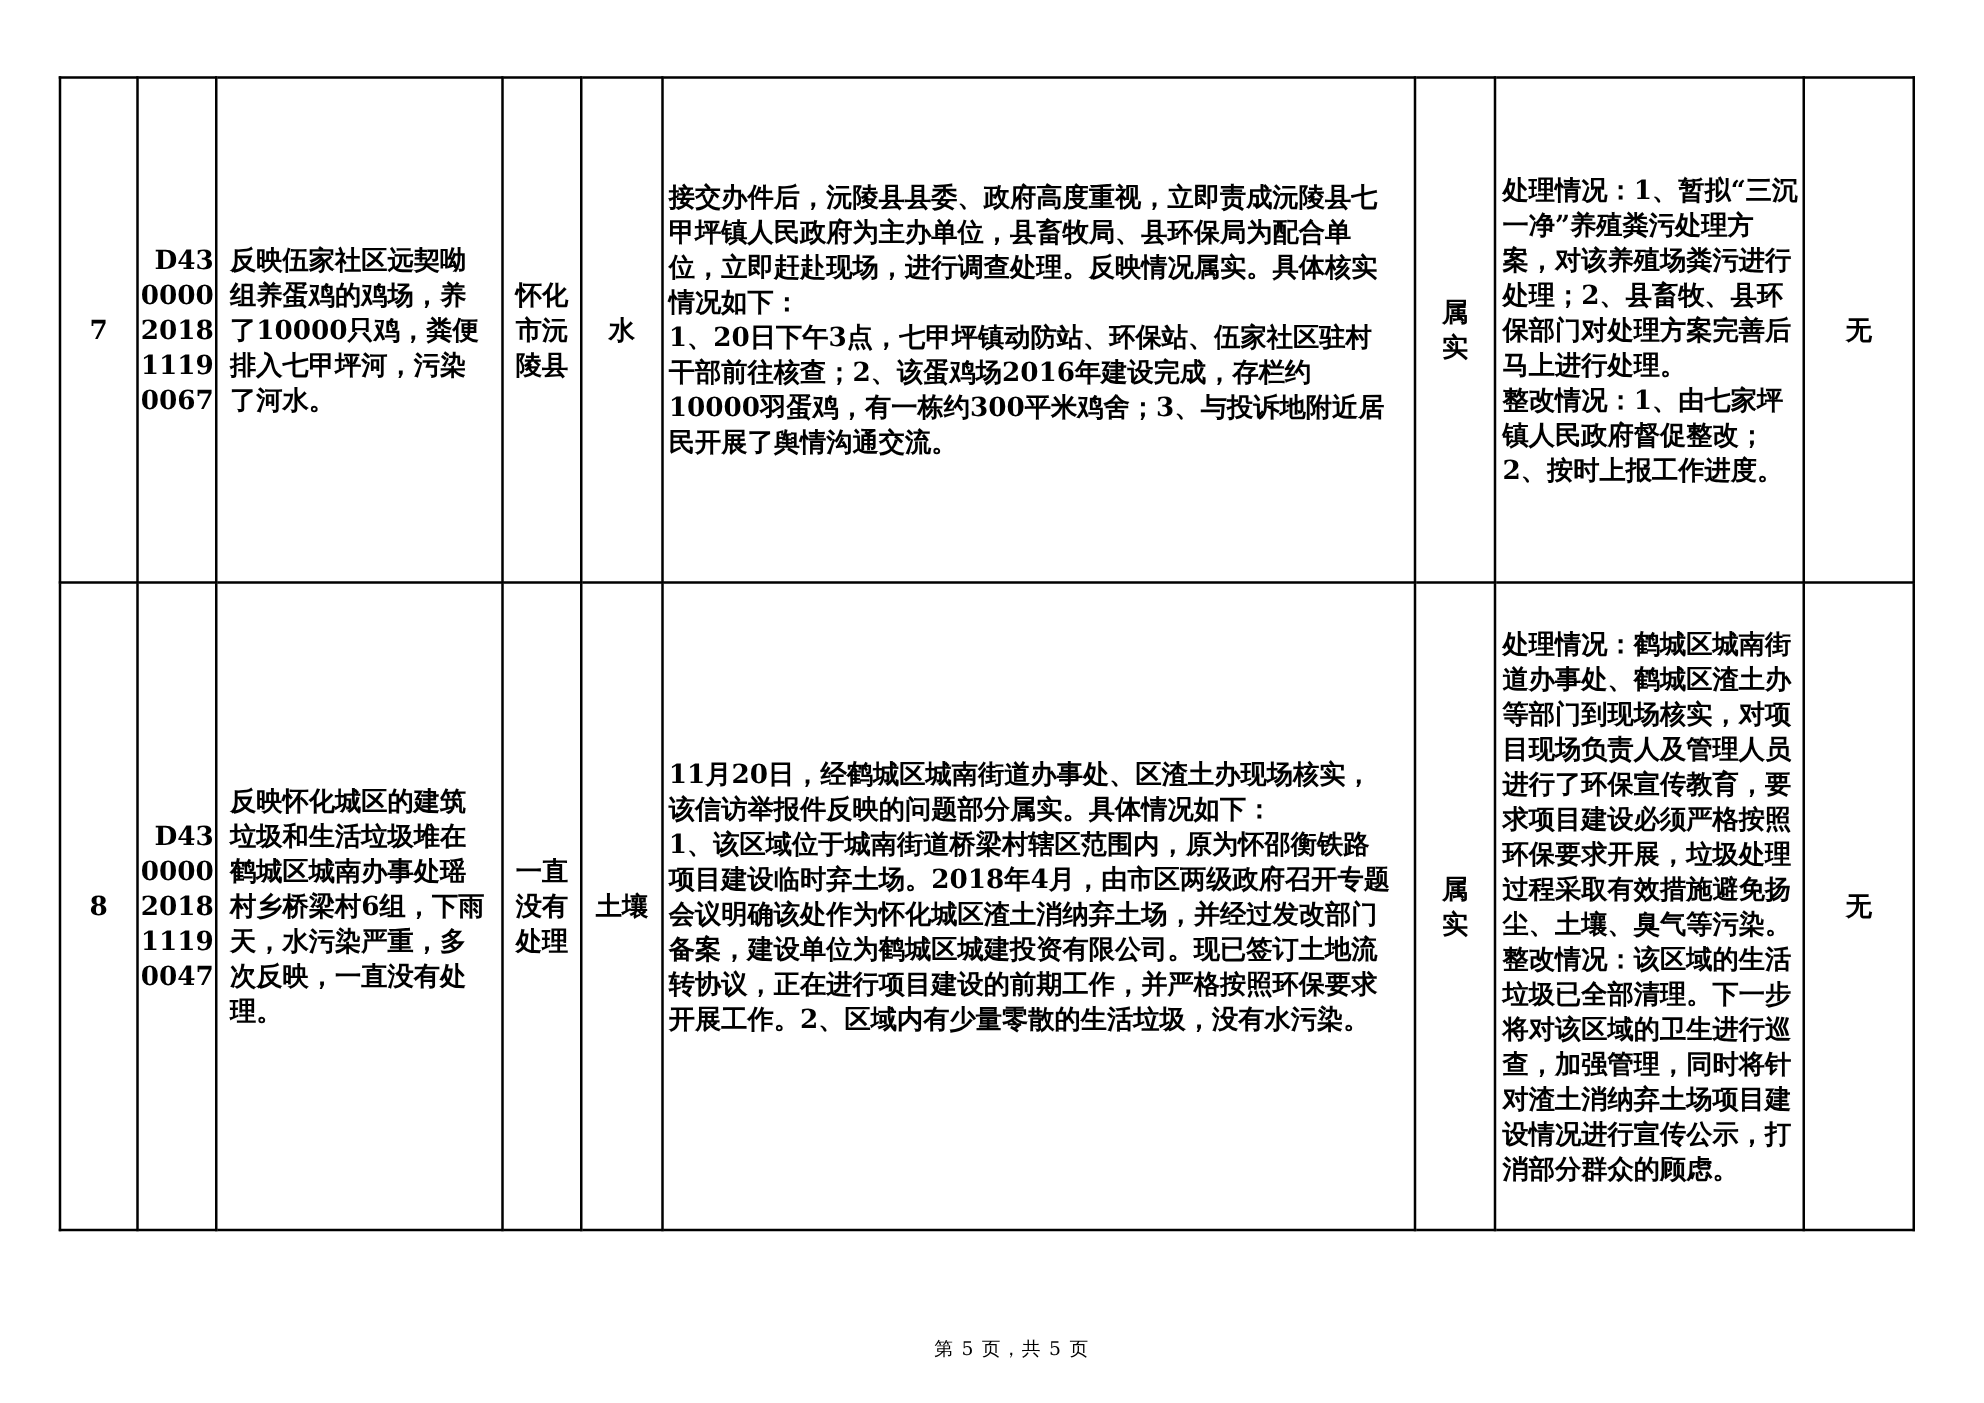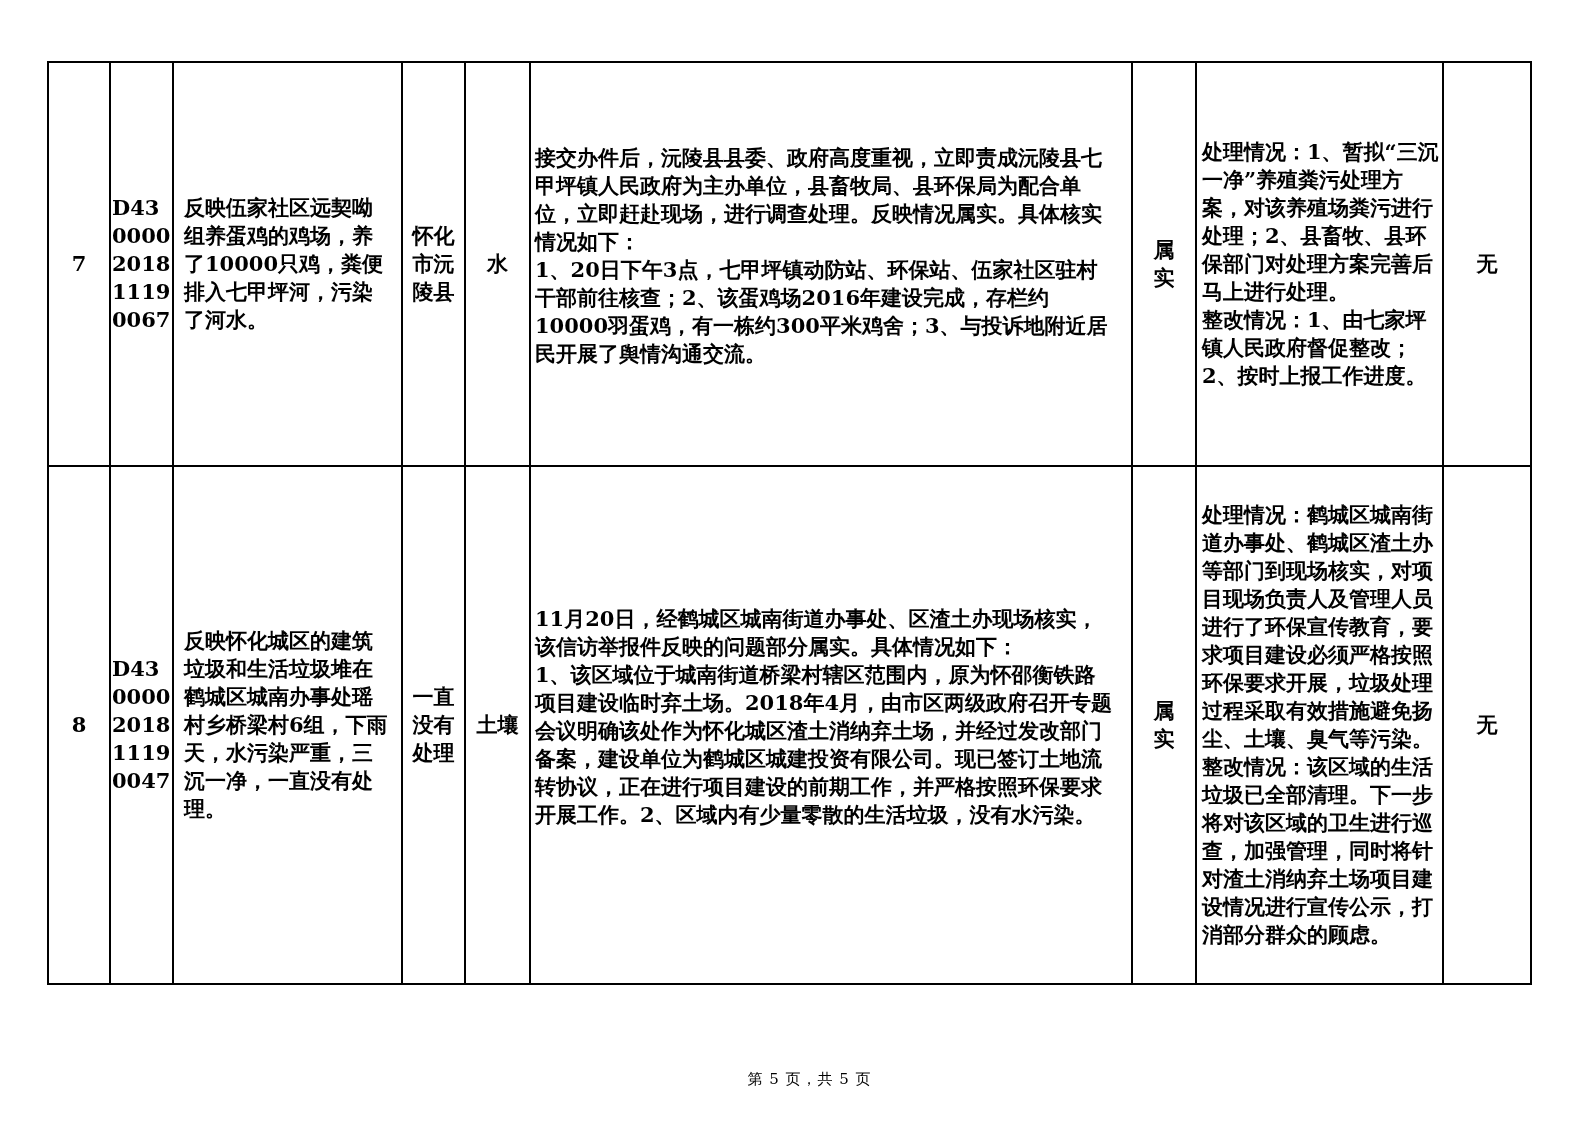--- a/index.html
+++ b/index.html
@@ -29,21 +29,21 @@
     border: 2px solid #000000;
     vertical-align: middle;
     font-size: 21px;
     line-height: 28px;
     overflow: hidden;
   }
   tr.row7 { height: 404px; }
   tr.row8 { height: 518px; }
 
   td.c-num      { text-align: center; padding: 0; }
-  td.c-id       { text-align: left; padding: 4px 1px; word-break: break-all; }
+  td.c-id       { text-align: right; padding: 4px 1px; word-break: break-all; }
   td.c-complaint{ text-align: left; padding: 0 10px; white-space: pre-line; margin-left: 16px; }
   td.c-loc      { text-align: center; padding: 0 4px; }
   td.c-type     { text-align: center; padding: 0; }
   td.c-verif    { text-align: left; padding: 0 16px 16px 4px; white-space: pre-line; }
   td.c-verified { text-align: center; padding: 17px; }
   td.c-handling { text-align: left; padding: 0 0 0 5px; white-space: pre-line; }
   td.c-remark   { text-align: center; padding: 0; }
 
   .footer {
     position: absolute;
@@ -84,21 +84,21 @@
         <td class="c-verif">接交办件后，沅陵县县委、政府高度重视，立即责成沅陵县七甲坪镇人民政府为主办单位，县畜牧局、县环保局为配合单位，立即赶赴现场，进行调查处理。反映情况属实。具体核实情况如下：
 1、20日下午3点，七甲坪镇动防站、环保站、伍家社区驻村干部前往核查；2、该蛋鸡场2016年建设完成，存栏约10000羽蛋鸡，有一栋约300平米鸡舍；3、与投诉地附近居民开展了舆情沟通交流。</td>
         <td class="c-verified">属实</td>
         <td class="c-handling">处理情况：1、暂拟“三沉一净”养殖粪污处理方案，对该养殖场粪污进行处理；2、县畜牧、县环保部门对处理方案完善后马上进行处理。
 整改情况：1、由七家坪镇人民政府督促整改；2、按时上报工作进度。</td>
         <td class="c-remark">无</td>
       </tr>
       <tr class="row8">
         <td class="c-num">8</td>
         <td class="c-id">D430000201811190047</td>
-        <td class="c-complaint">反映怀化城区的建筑垃圾和生活垃圾堆在鹤城区城南办事处瑶村乡桥梁村6组，下雨天，水污染严重，三沉一净，一直没有处理。</td>
+        <td class="c-complaint">反映怀化城区的建筑垃圾和生活垃圾堆在鹤城区城南办事处瑶村乡桥梁村6组，下雨天，水污染严重，多次反映，一直没有处理。</td>
         <td class="c-loc">一直没有处理</td>
         <td class="c-type">土壤</td>
         <td class="c-verif">11月20日，经鹤城区城南街道办事处、区渣土办现场核实，该信访举报件反映的问题部分属实。具体情况如下：
 1、该区域位于城南街道桥梁村辖区范围内，原为怀邵衡铁路项目建设临时弃土场。2018年4月，由市区两级政府召开专题会议明确该处作为怀化城区渣土消纳弃土场，并经过发改部门备案，建设单位为鹤城区城建投资有限公司。现已签订土地流转协议，正在进行项目建设的前期工作，并严格按照环保要求开展工作。2、区域内有少量零散的生活垃圾，没有水污染。</td>
         <td class="c-verified">属实</td>
         <td class="c-handling">处理情况：鹤城区城南街道办事处、鹤城区渣土办等部门到现场核实，对项目现场负责人及管理人员进行了环保宣传教育，要求项目建设必须严格按照环保要求开展，垃圾处理过程采取有效措施避免扬尘、土壤、臭气等污染。
 整改情况：该区域的生活垃圾已全部清理。下一步将对该区域的卫生进行巡查，加强管理，同时将针对渣土消纳弃土场项目建设情况进行宣传公示，打消部分群众的顾虑。</td>
         <td class="c-remark">无</td>
       </tr>
     </tbody>

